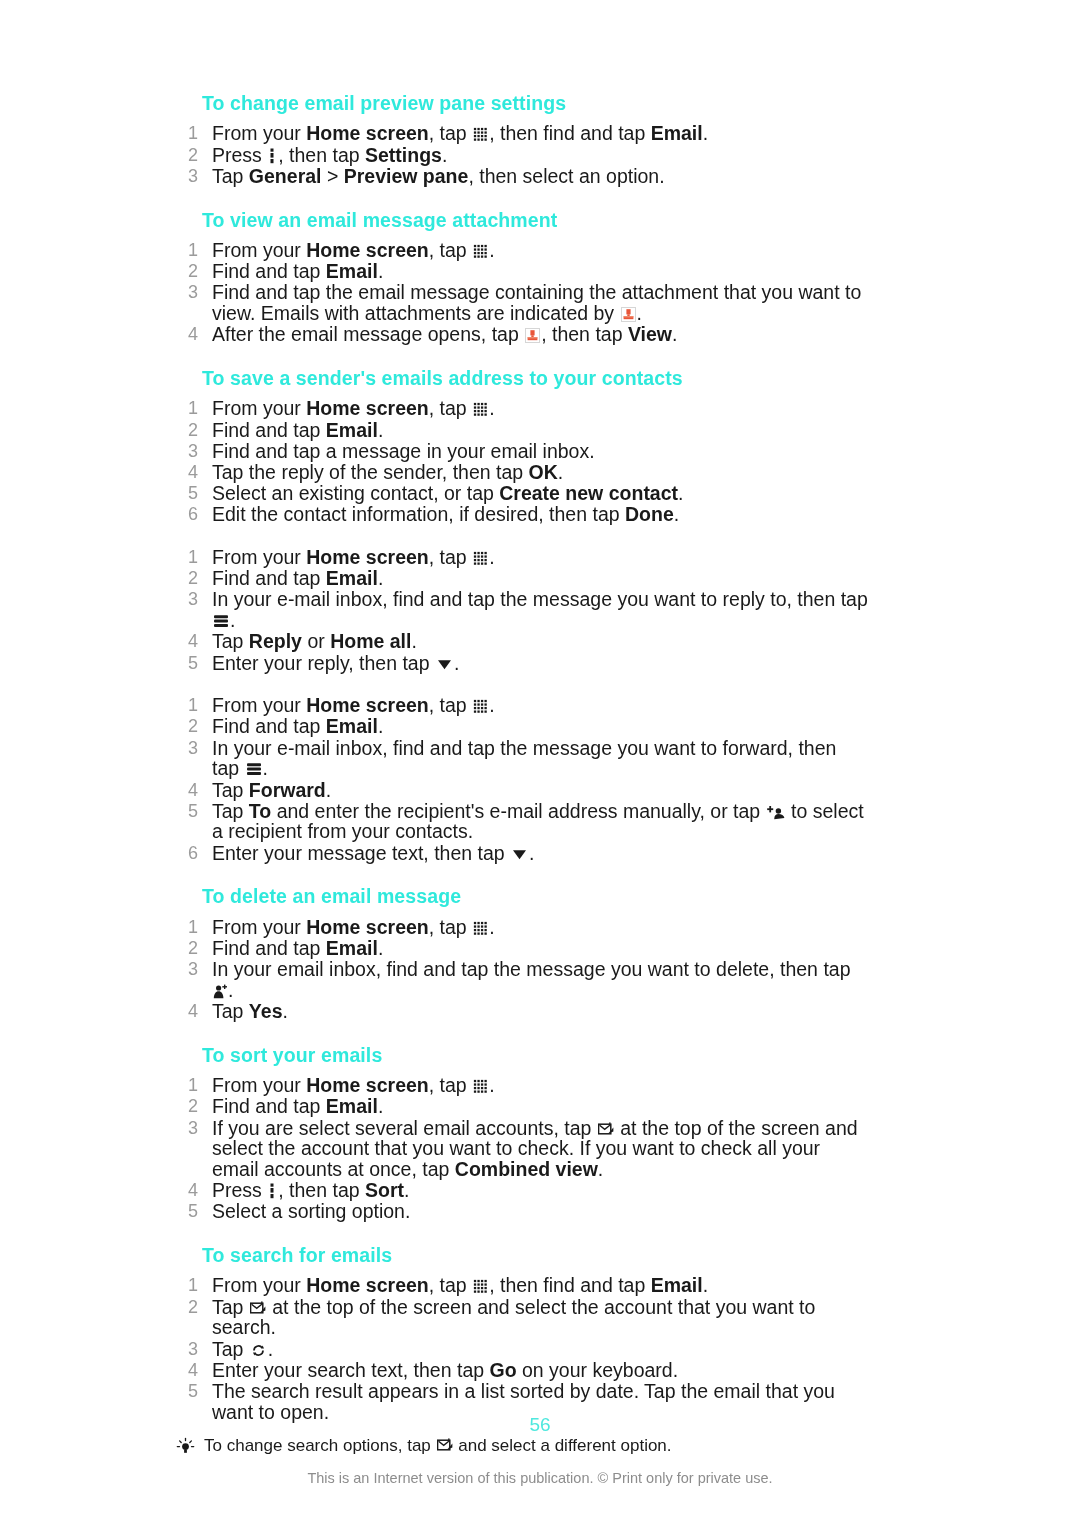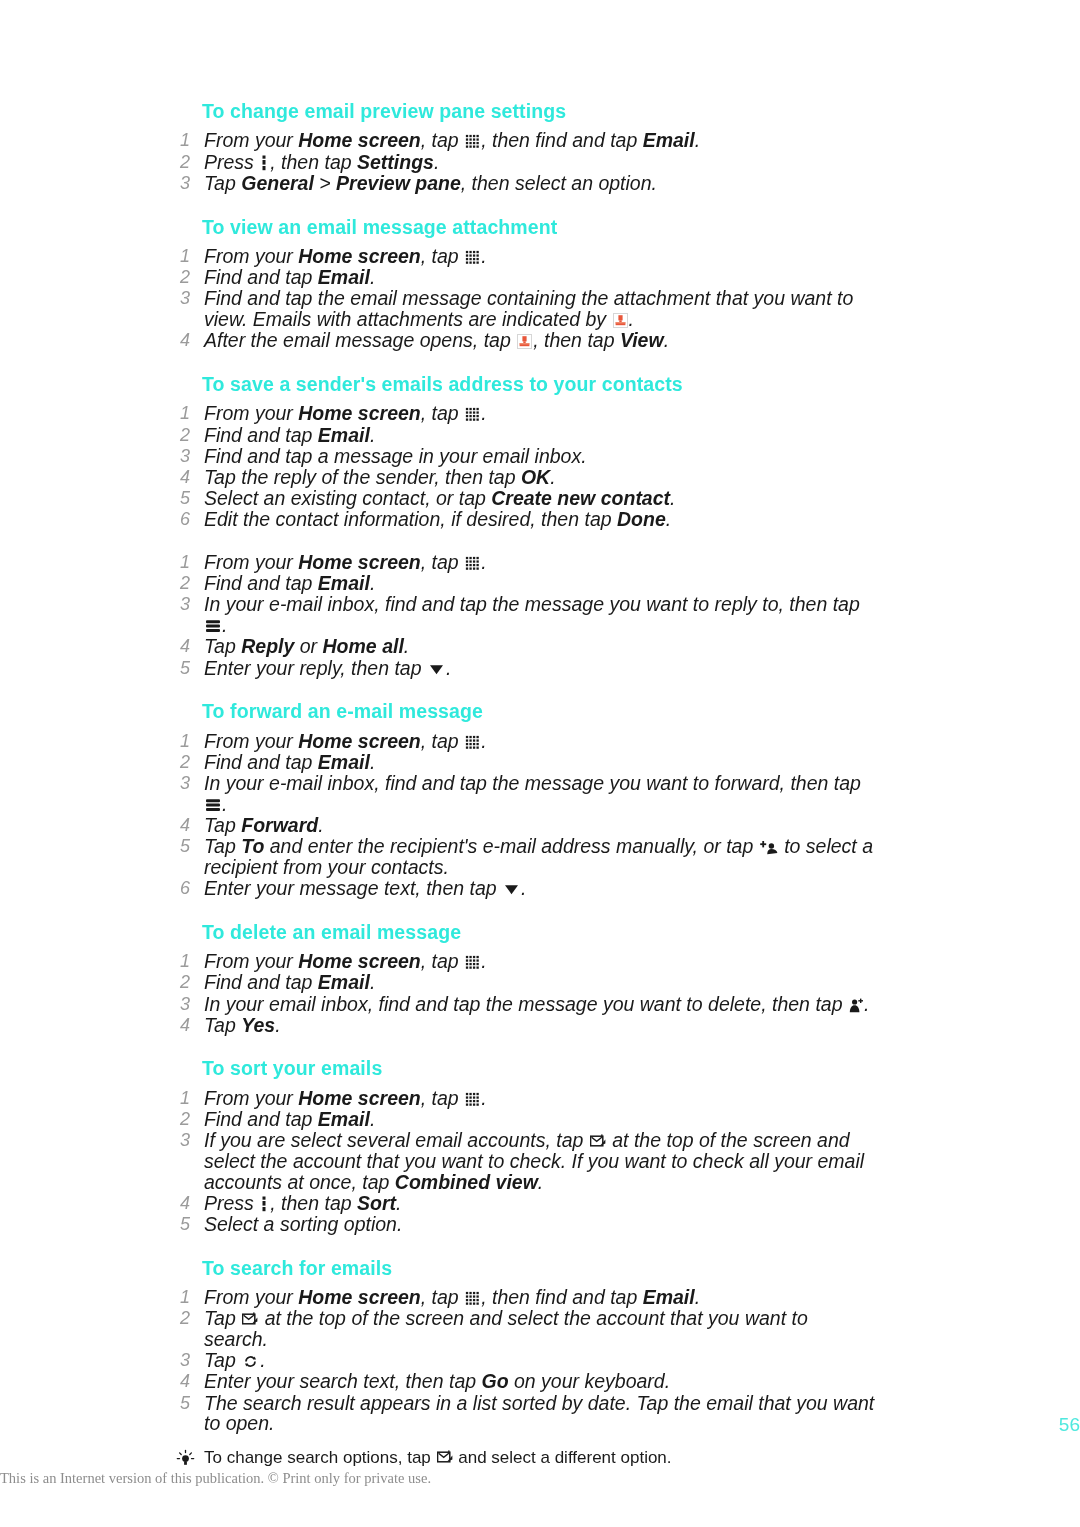--- a/index.html
+++ b/index.html
@@ -32,28 +32,27 @@
     color: #2fe9dc;
     font-size: 19.5px;
     font-weight: bold;
     margin: 0 0 7px 26px;
     letter-spacing: 0.1px;
     line-height: 1.2;
   }
   .section {
     margin-bottom: 22px;
   }
-  .section:first-child h2.section-title { margin-top: 8px; }
+  .section:first-child h2.section-title { margin-top: 0; }
 
   ol.steps {
     list-style: none;
-    margin: 0;
+    margin: 8px;
     padding: 0;
     counter-reset: stepnum;
-    font-style: italic;
   }
   ol.steps > li {
     position: relative;
     counter-increment: stepnum;
     padding-left: 28px;
     font-size: 19.5px;
     line-height: 20.7px;
     margin: 0 0 0.5px 0;
     color: #1a1a1a;
   }
@@ -85,33 +84,32 @@
     padding-top: 1px;
   }
   .tip .tip-text { flex: 1; }
 
   
   .page-number {
     position: absolute;
     top: 1414px;
     left: 0;
     width: 1080px;
-    text-align: right;
+    text-align: center;
     color: #4fe8de;
     font-size: 19px;
   }
   .footer-note {
     position: absolute;
     top: 1470px;
     left: 0;
     width: 1080px;
-    text-align: left;
+    text-align: center;
     color: #8d8d8d;
     font-size: 14.5px;
-    font-family: Liberation Serif, serif;
   }
 
   
   .ic {
     display: inline-block;
     vertical-align: -2px;
     position: relative;
   }
 
   
@@ -318,21 +316,20 @@
                 <rect x="1" y="5.6" width="14" height="3" rx="1" fill="#1a1a1a"></rect>
                 <rect x="1" y="10.0" width="14" height="3" rx="1" fill="#1a1a1a"></rect>
               </svg></span><span>.</span></li>
           <li><span>Tap </span><b>Reply</b><span> or </span><b>Home all</b><span>.</span></li>
           <li><span>Enter your reply, then tap </span><span class="ic ic-send"><svg viewBox="0 0 15 13" width="15" height="13">
                 <path d="M1 2.2 L14 2.2 L7.5 11.2 Z" fill="#1a1a1a"></path>
               </svg></span><span>.</span></li>
         </ol>
       </div>
       <div class="section">
-        <h2 class="section-title">To forward an e-mail message</h2>
         <ol class="steps">
           <li><span>From your </span><b>Home screen</b><span>, tap </span><span class="ic ic-grid"><svg viewBox="0 0 15 17" width="15" height="15">
                 <rect x="0" y="1" width="2.6" height="2.6" fill="#1a1a1a"></rect>
                 <rect x="4" y="1" width="2.6" height="2.6" fill="#1a1a1a"></rect>
                 <rect x="8" y="1" width="2.6" height="2.6" fill="#1a1a1a"></rect>
                 <rect x="12" y="1" width="2.6" height="2.6" fill="#1a1a1a"></rect>
                 <rect x="0" y="5" width="2.6" height="2.6" fill="#1a1a1a"></rect>
                 <rect x="4" y="5" width="2.6" height="2.6" fill="#1a1a1a"></rect>
                 <rect x="8" y="5" width="2.6" height="2.6" fill="#1a1a1a"></rect>
                 <rect x="12" y="5" width="2.6" height="2.6" fill="#1a1a1a"></rect>

